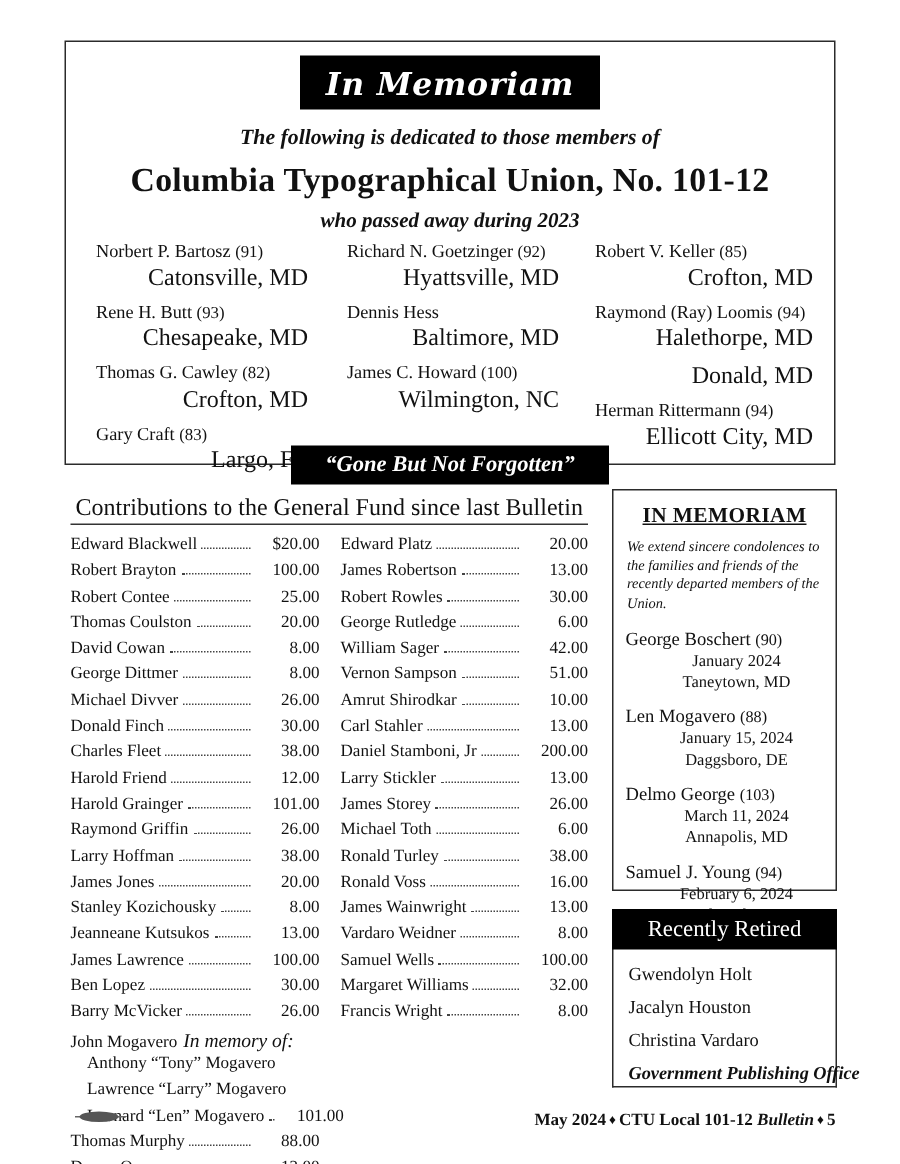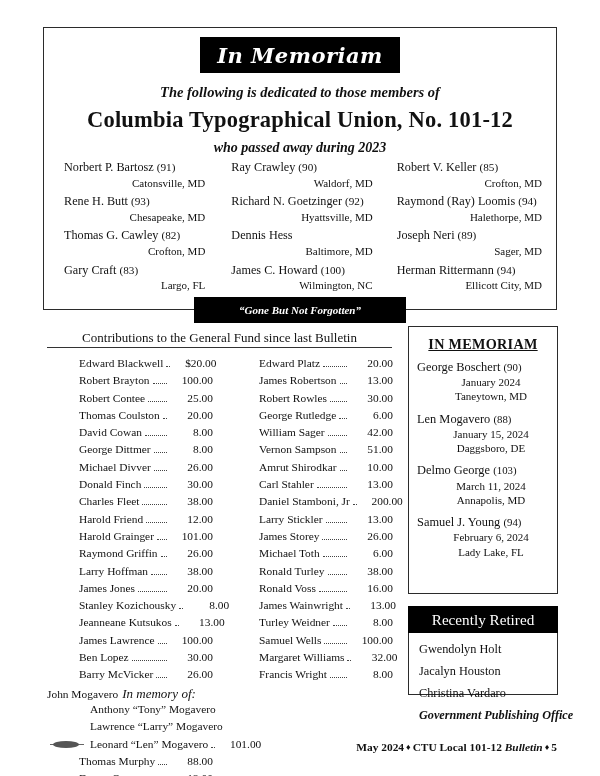--- a/index.html
+++ b/index.html
@@ -73,68 +73,68 @@
   .names-col.c2 { padding-left: 12px; }
   .names-col.c3 { padding-left: 10px; }
   .name-entry { margin-bottom: 4.5px; }
   .name-line {
     font-size: 12.2px;
     white-space: nowrap;
     line-height: 1.28;
   }
   .name-line .age { font-size: 11.2px; }
   .city-line {
-    font-size: 11px;
+    font-size: 16px;
     text-align: right;
     padding-right: 4px;
     line-height: 1.28;
     white-space: nowrap;
   }
   .names-col.c3 .city-line { padding-right: 0px; }
 
   .banner-gone {
     position: absolute;
     left: 50%; transform: translateX(-50%);
     bottom: -14px;
     width: 212px; height: 26px;
     background: #000; color: #fff;
     display: flex; align-items: center; justify-content: center;
   }
   .banner-gone span {
     font-style: italic;
     font-weight: bold;
-    font-size: 11px;
+    font-size: 15px;
   }
 
   
   .contrib-title {
     position: absolute;
     left: 47px; top: 330px;
     width: 345px;
     text-align: center;
-    font-size: 13px;
+    font-size: 16px;
     border-bottom: 1.3px solid #333;
     padding-bottom: 1px;
   }
   .contrib-cols {
     position: absolute;
     left: 47px; top: 358px;
     width: 345px;
     display: flex;
     gap: 14px;
   }
   .contrib-col { width: 166px; }
   .c-row {
     display: flex;
     align-items: baseline;
     font-size: 11.4px;
     line-height: 1.0;
     height: 17.3px;
   }
-  .c-name { white-space: nowrap; margin-left: 32px; }
+  .c-name { white-space: nowrap; }
   .c-dots {
     flex: 1 1 auto;
     border-bottom: 1px dotted #444;
     margin: 0 2px 3px 3px;
     min-width: 4px;
     height: 7px;
   }
   .c-amt {
     white-space: nowrap;
     text-align: right;
@@ -188,21 +188,21 @@
   .sb-name { font-size: 12.4px; line-height: 1.3; white-space: nowrap; }
   .sb-name .age { font-size: 10.8px; }
   .sb-sub {
     font-size: 11px;
     line-height: 1.3;
     text-align: center;
     padding-left: 16px;
     white-space: nowrap;
   }
 
-  #box-retired { top: 607px; height: 88px; border-top: none; }
+  #box-retired { top: 607px; height: 118px; border-top: none; }
   .retired-banner {
     background: #000; color: #fff;
     height: 27px;
     display: flex; align-items: center; justify-content: center;
     margin: -1px -1px 0 -1px;
   }
   .retired-banner span { font-size: 15.2px; }
   .retired-list { padding: 5px 0 0 10px; }
   .retired-item {
     font-size: 12.3px;
@@ -271,24 +271,20 @@
           <div class="city-line">Crofton, MD</div>
         </div>
         <div class="name-entry">
           <div class="name-line"><span>Gary Craft</span> <span class="age">(83)</span></div>
           <div class="city-line">Largo, FL</div>
         </div>
       </div>
 
       <div class="names-col c2">
         <div class="name-entry">
-          <div class="name-line"><span>Ray Crawley</span> <span class="age">(90)</span></div>
-          <div class="city-line">Waldorf, MD</div>
-        </div>
-        <div class="name-entry">
           <div class="name-line"><span>Richard N. Goetzinger</span> <span class="age">(92)</span></div>
           <div class="city-line">Hyattsville, MD</div>
         </div>
         <div class="name-entry">
           <div class="name-line"><span>Dennis Hess</span> <span class="age"></span></div>
           <div class="city-line">Baltimore, MD</div>
         </div>
         <div class="name-entry">
           <div class="name-line"><span>James C. Howard</span> <span class="age">(100)</span></div>
           <div class="city-line">Wilmington, NC</div>
@@ -298,22 +294,21 @@
       <div class="names-col c3">
         <div class="name-entry">
           <div class="name-line"><span>Robert V. Keller</span> <span class="age">(85)</span></div>
           <div class="city-line">Crofton, MD</div>
         </div>
         <div class="name-entry">
           <div class="name-line"><span>Raymond (Ray) Loomis</span> <span class="age">(94)</span></div>
           <div class="city-line">Halethorpe, MD</div>
         </div>
         <div class="name-entry">
-          <div class="name-line"><span>Joseph Neri</span> <span class="age">(89)</span></div>
-          <div class="city-line">Sager, MD</div>
+          <div class="city-line">Donald, MD</div>
         </div>
         <div class="name-entry">
           <div class="name-line"><span>Herman Rittermann</span> <span class="age">(94)</span></div>
           <div class="city-line">Ellicott City, MD</div>
         </div>
       </div>
 
     </div>
 
     <div class="banner-gone">
@@ -521,21 +516,21 @@
           <span class="c-name">Ronald Voss</span>
           <span class="c-dots"></span>
           <span class="c-amt">16.00</span>
         </div>
       <div class="c-row">
           <span class="c-name">James Wainwright</span>
           <span class="c-dots"></span>
           <span class="c-amt">13.00</span>
         </div>
       <div class="c-row">
-          <span class="c-name">Turley Weidner</span>
+          <span class="c-name">Vardaro Weidner</span>
           <span class="c-dots"></span>
           <span class="c-amt">8.00</span>
         </div>
       <div class="c-row">
           <span class="c-name">Samuel Wells</span>
           <span class="c-dots"></span>
           <span class="c-amt">100.00</span>
         </div>
       <div class="c-row">
           <span class="c-name">Margaret Williams</span>
@@ -546,20 +541,21 @@
           <span class="c-name">Francis Wright</span>
           <span class="c-dots"></span>
           <span class="c-amt">8.00</span>
         </div>
     </div>
 
   </div>
 
   <div class="side-box" id="box-in-memoriam">
     <div class="sb-title">IN MEMORIAM</div>
+    <div class="sb-intro">We extend sincere condolences to the families and friends of the recently departed members of the Union.</div>
 
     <div class="sb-entry">
       <div class="sb-name"><span>George Boschert</span> <span class="age">(90)</span></div>
       <div class="sb-sub">January 2024</div>
       <div class="sb-sub">Taneytown, MD</div>
     </div>
     <div class="sb-entry">
       <div class="sb-name"><span>Len Mogavero</span> <span class="age">(88)</span></div>
       <div class="sb-sub">January 15, 2024</div>
       <div class="sb-sub">Daggsboro, DE</div>

